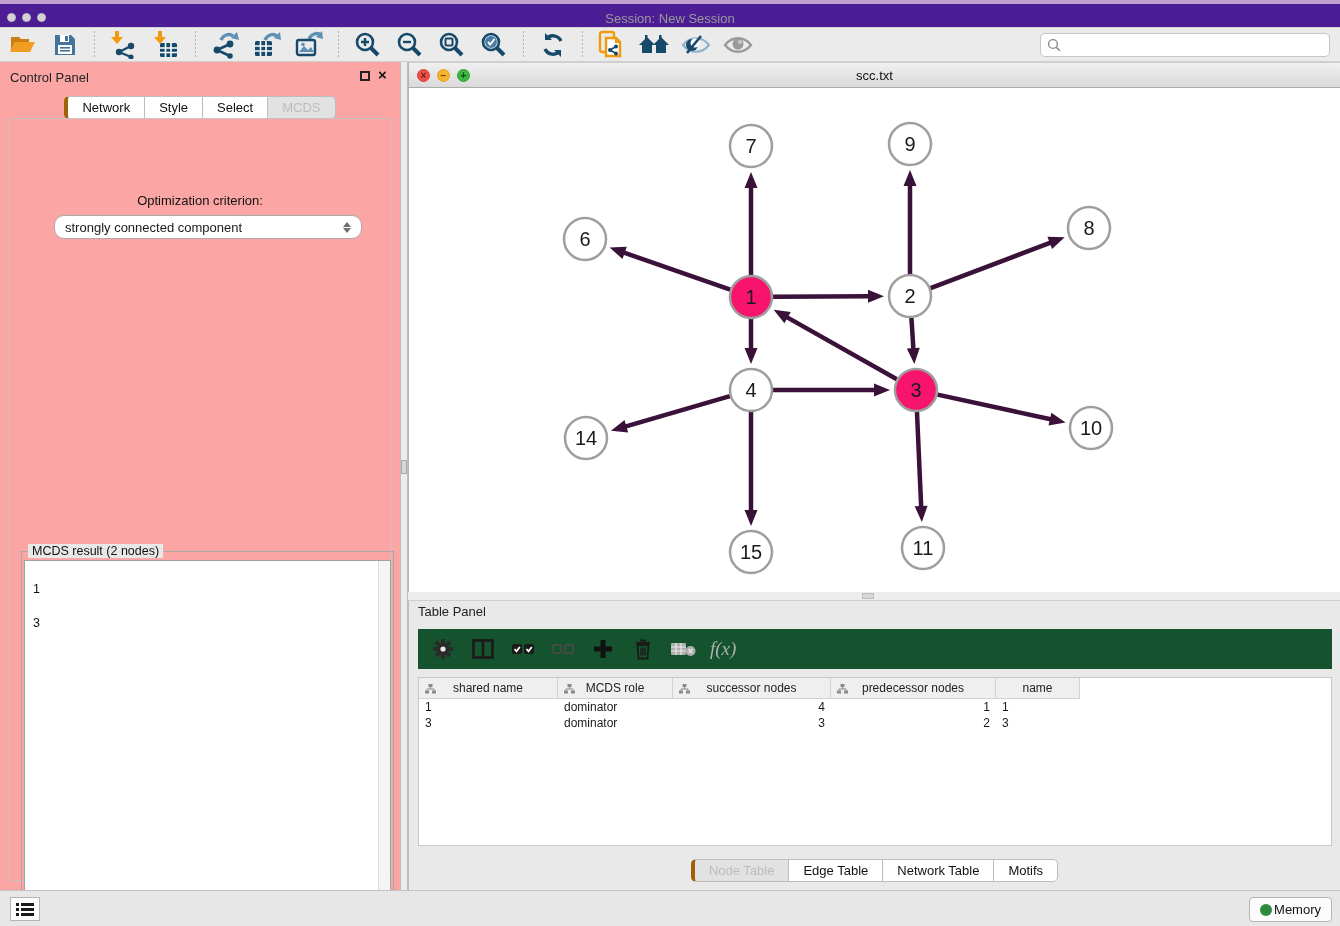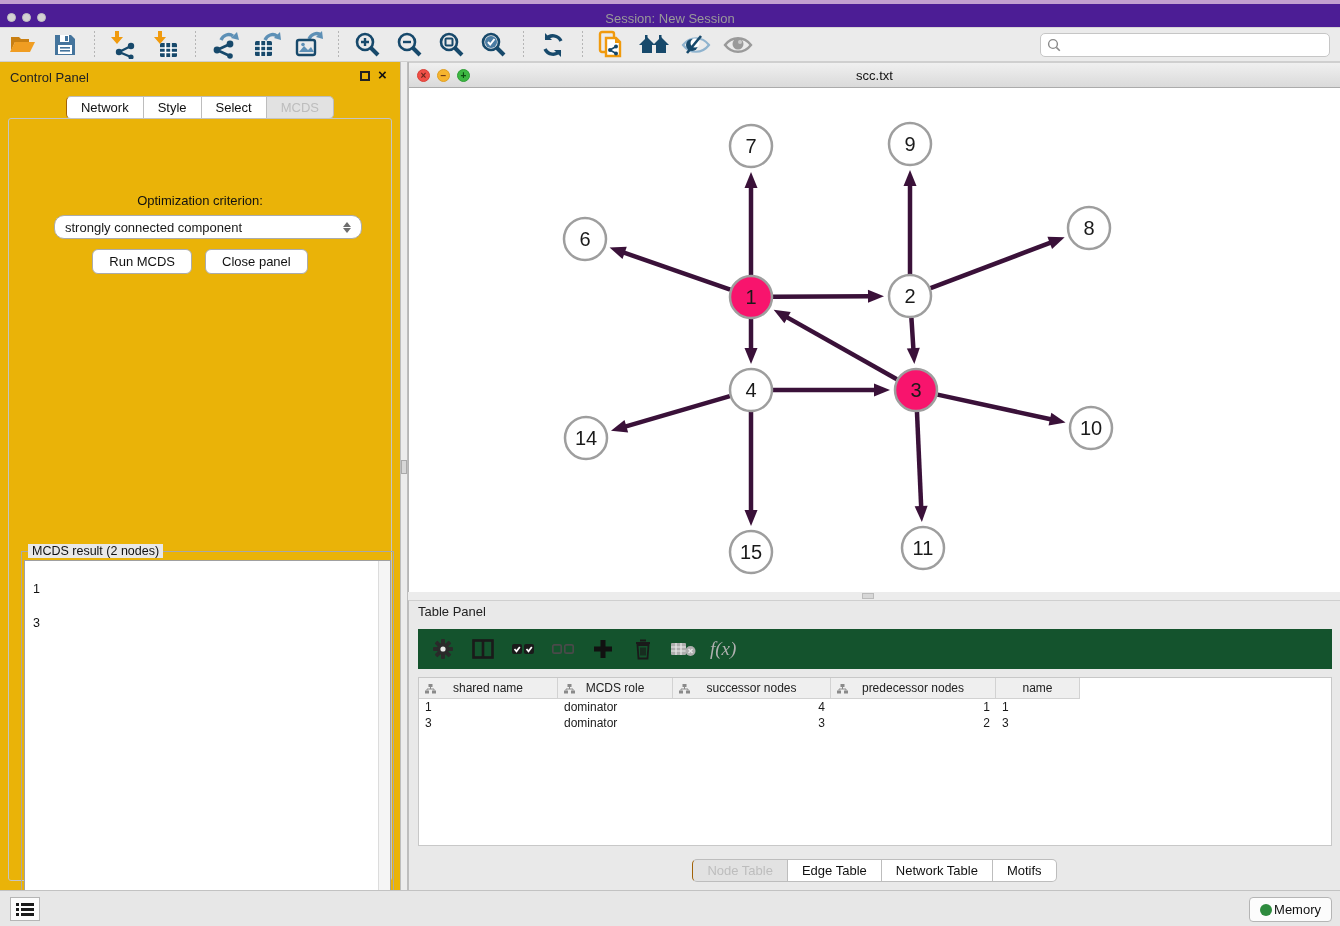--- a/index.html
+++ b/index.html
@@ -21,30 +21,30 @@
     background:#ebebeb; border-bottom:1px solid #cfcfcf; display:flex; align-items:center; }
   .tb-btn { width:34px; height:30px; display:flex; align-items:center; justify-content:center;
     margin:0 4px; cursor:default; }
   .tb-sep { width:1px; height:28px; margin:0 8px;
     background:repeating-linear-gradient(to bottom,#b5b5b5 0 2px,transparent 2px 4px); }
   .search-wrap { margin-left:auto; margin-right:10px; position:relative; }
   .search-input { width:290px; height:24px; border:1px solid #c6c6c6; border-radius:5px;
     background:#fff; padding-left:24px; font-size:12px; outline:none; }
   .search-glass { position:absolute; left:7px; top:5px; }
   
-  .control-panel { position:absolute; left:0; top:62px; width:400px; height:828px; background:#eab308; }
+  .control-panel { position:absolute; left:0; top:62px; width:400px; height:828px; background:#fca5a5; }
   .panel-head { position:absolute; left:0; top:0; width:100%; height:28px; }
   .panel-head .ptitle { position:absolute; left:10px; top:8px; font-size:13px; color:#222; }
   .float-box { position:absolute; top:9px; width:10px; height:10px; border:2px solid #222; }
   .close-x { position:absolute; top:5px; font-size:15px; font-weight:bold; color:#111; line-height:16px; }
   .cp-tabs { position:absolute; top:34px; left:0; width:100%; display:flex; justify-content:center; }
   .tabseg { display:flex; }
   .tabseg .tab { padding:3px 14px; font-size:13px; background:#fff; border:1px solid #bdbdbd;
     border-left:none; color:#111; }
-  .tabseg .tab:first-child { border-left:1px solid #a16207; border-radius:5px 0 0 5px; }
+  .tabseg .tab:first-child { border-left:4px solid #a16207; border-radius:5px 0 0 5px; }
   .tabseg .tab:last-child { border-radius:0 5px 5px 0; }
   .tabseg .tab.active { background:#e2e2e2; color:#bdbdbd; }
   .cp-body { position:absolute; left:8px; top:56px; width:384px; height:763px;
     border:1px solid #c4c4c4; border-radius:3px; }
   .opt-label { position:absolute; left:0; top:74px; width:100%; text-align:center; font-size:13px; color:#111; }
   .dropdown { position:absolute; left:45px; top:96px; width:308px; height:24px; background:#fff;
     border:1px solid #ababab; border-radius:10px; display:flex; align-items:center; padding:0 10px; font-size:13px; }
   .dd-stepper { margin-left:auto; display:flex; flex-direction:column; gap:1px; align-items:center; }
   .dd-stepper i { width:0; height:0; border-left:4px solid transparent; border-right:4px solid transparent; }
   .dd-up { border-bottom:5px solid #6e6e6e; }
@@ -292,24 +292,20 @@
     </div>
   </div>
   <div class="cp-body">
     <div class="opt-label">Optimization criterion:</div>
     <div class="dropdown">
       <span>strongly connected component</span>
       <span class="dd-stepper">
           <i class="dd-up"></i>
           <i class="dd-down"></i>
         </span>
-    </div>
-    <div class="cp-buttons">
-      <button class="btn">Run MCDS</button>
-      <button class="btn">Close panel</button>
     </div>
     <div class="groupbox">
       <span class="legend">MCDS result (2 nodes)</span>
       <div class="result-area">
         <div class="result-text">
           <div>1</div>
           <div>3</div>
         </div>
         <div class="result-scroll"></div>
       </div>

